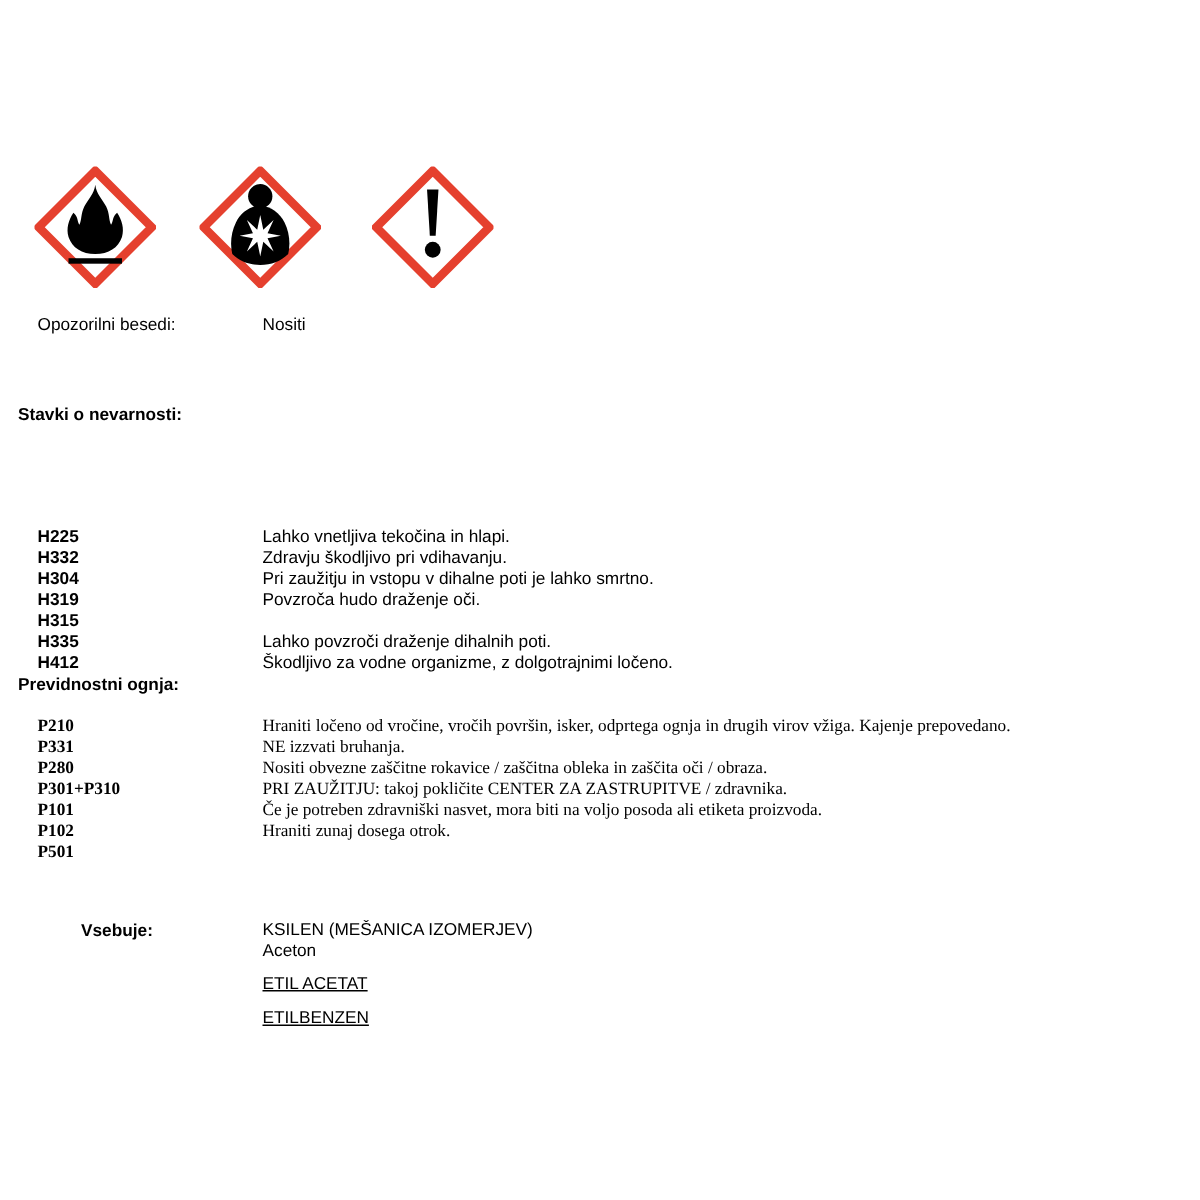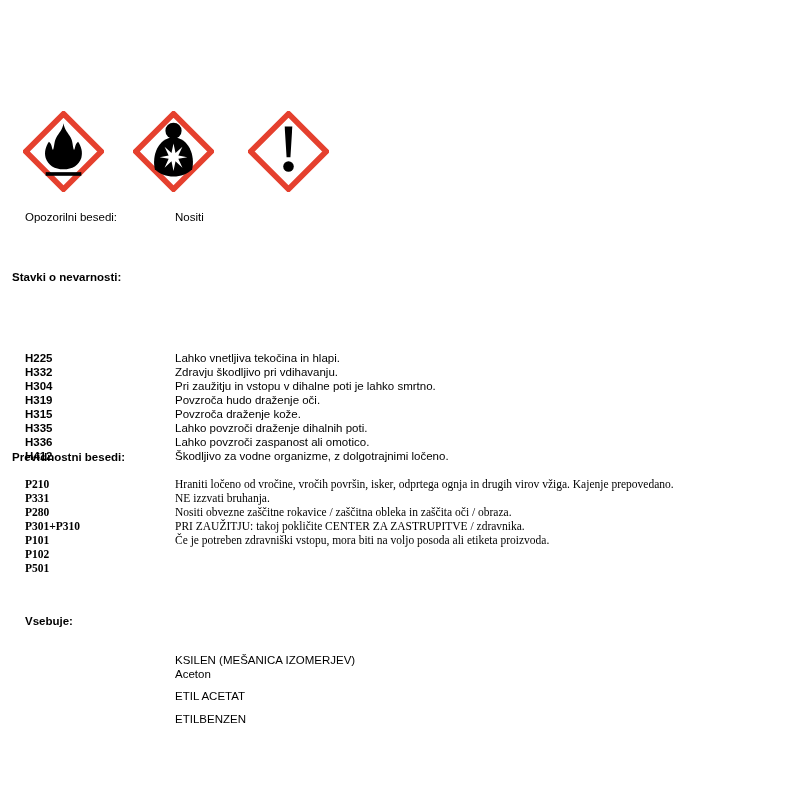--- a/index.html
+++ b/index.html
@@ -44,23 +44,23 @@
   .p-list { position: absolute; left: 25px; top: 477px; width: 770px; font-family: Liberation Serif, serif; }
 
   .contains-block {
     position: absolute;
     left: 25px;
     top: 614px;
     width: 760px;
     display: grid;
     grid-template-columns: 150px 1fr;
   }
-  .contains-label { font-weight: bold; line-height: 14px; }
-  .ingredients { line-height: 13.5px; margin-top: 40px; }
-  .ingredients div.ingredient:nth-of-type(n+3) { margin-top: 9px; }
+  .contains-label { font-weight: bold; line-height: 14px; margin-left: 29px; }
+  .ingredients { line-height: 13.5px; }
+  .ingredients div.ingredient:nth-of-type(n+3) { margin-top: 9px; text-decoration: underline; }
 </style>
 </head>
 <body>
 
 <div class="sheet">
 
   <div class="pictos">
     <span class="picto-wrap">
       <svg class="picto" viewBox="0 0 100 100">
         <path d="M50 3.5 L96.5 50 L50 96.5 L3.5 50 Z" fill="#ffffff" stroke="var(--ghs-red,#e5402e)" stroke-width="7" stroke-linejoin="miter"></path>
@@ -108,40 +108,35 @@
         <span class="text">Pri zaužitju in vstopu v dihalne poti je lahko smrtno.</span>
       </div>
 
       <div class="grid-row">
         <span class="code">H319</span>
         <span class="text">Povzroča hudo draženje oči.</span>
       </div>
 
       <div class="grid-row">
         <span class="code">H315</span>
-        <span class="text">Povzroča draženje kože.</span>
       </div>
 
       <div class="grid-row">
         <span class="code">H335</span>
         <span class="text">Lahko povzroči draženje dihalnih poti.</span>
       </div>
 
-      <div class="grid-row">
-        <span class="code">H336</span>
-        <span class="text">Lahko povzroči zaspanost ali omotico.</span>
-      </div>
 
       <div class="grid-row">
         <span class="code">H412</span>
         <span class="text">Škodljivo za vodne organizme, z dolgotrajnimi ločeno.</span>
       </div>
     </div>
 
-  <div class="section-heading p-heading">Previdnostni besedi:</div>
+  <div class="section-heading p-heading">Previdnostni ognja:</div>
   <div class="p-list">
 
       <div class="grid-row">
         <span class="code">P210</span>
         <span class="text">Hraniti ločeno od vročine, vročih površin, isker, odprtega ognja in drugih virov vžiga. Kajenje prepovedano.</span>
       </div>
 
       <div class="grid-row">
         <span class="code">P331</span>
         <span class="text">NE izzvati bruhanja.</span>
@@ -152,25 +147,26 @@
         <span class="text">Nositi obvezne zaščitne rokavice / zaščitna obleka in zaščita oči / obraza.</span>
       </div>
 
       <div class="grid-row">
         <span class="code">P301+P310</span>
         <span class="text">PRI ZAUŽITJU: takoj pokličite CENTER ZA ZASTRUPITVE / zdravnika.</span>
       </div>
 
       <div class="grid-row">
         <span class="code">P101</span>
-        <span class="text">Če je potreben zdravniški vstopu, mora biti na voljo posoda ali etiketa proizvoda.</span>
+        <span class="text">Če je potreben zdravniški nasvet, mora biti na voljo posoda ali etiketa proizvoda.</span>
       </div>
 
       <div class="grid-row">
         <span class="code">P102</span>
+        <span class="text">Hraniti zunaj dosega otrok.</span>
       </div>
 
       <div class="grid-row">
         <span class="code">P501</span>
       </div>
     </div>
 
   <div class="contains-block">
     <span class="contains-label">Vsebuje:</span>
     <div class="ingredients">

